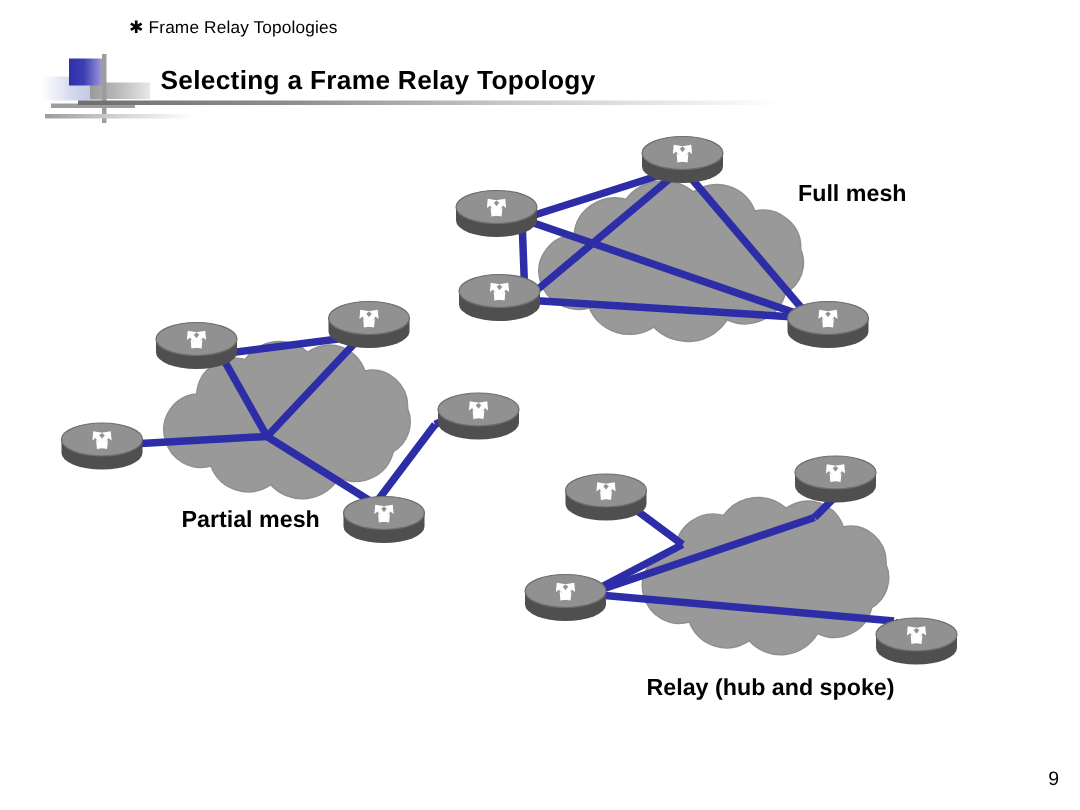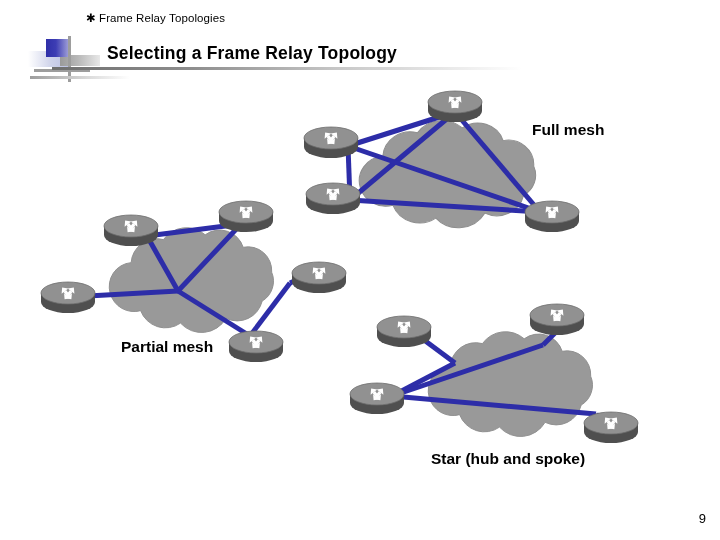--- a/index.html
+++ b/index.html
@@ -258,17 +258,17 @@
       <use href="#router-icon" transform="translate(557,317)"></use>
       <use href="#router-icon" transform="translate(377,396)"></use>
       <use href="#router-icon" transform="translate(611,425)"></use>
     </g>
   </svg>
 
   <div class="topo-label lbl-full">Full mesh</div>
 
   <div class="topo-label lbl-part">Partial mesh</div>
 
-  <div class="topo-label lbl-star">Star (hub and spoke)</div>
+  <div class="topo-label lbl-star">Relay (hub and spoke)</div>
 
   <div class="page-num">9</div>
 
 </div>
 
 </body></html>

